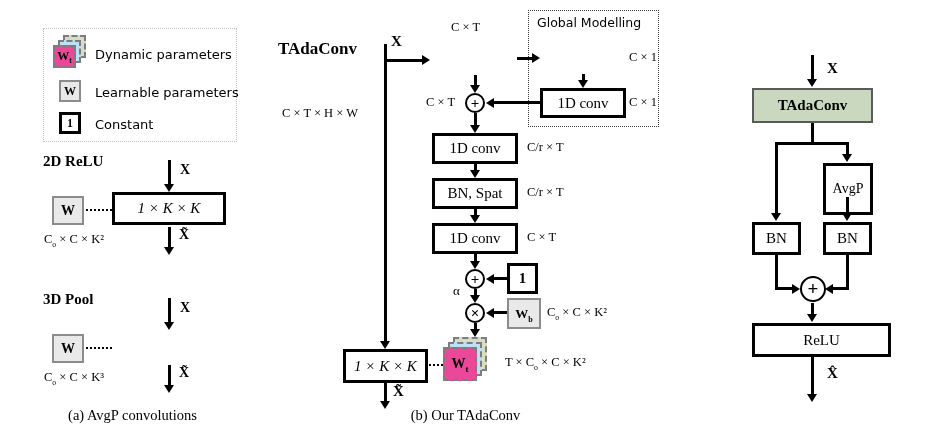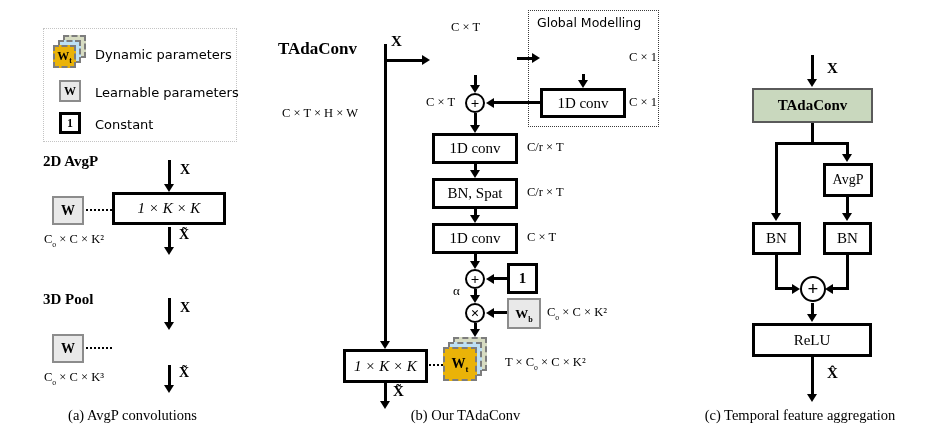--- a/index.html
+++ b/index.html
@@ -15,21 +15,21 @@
   
   .wbox { position:absolute; background:#e9e9e9; border:2px solid #8c8c8c; box-sizing:border-box;
           display:flex; align-items:center; justify-content:center;
           font-weight:bold; font-size:14px; }
   
   .cbox { position:absolute; background:#fff; border:3px solid #000; box-sizing:border-box;
           display:flex; align-items:center; justify-content:center; font-weight:bold; font-size:15px; }
   
   .dyn { position:absolute; border:2.2px dashed #7d7d7d; box-sizing:border-box;
          display:flex; align-items:center; justify-content:center; font-weight:bold; font-size:14px; }
-  .dyn.green { background:#eab308; }
+  .dyn.green { background:#ec4899; }
   .dyn.blue  { background:#bde0f4; }
   .dyn.olive { background:#d7dcc2; }
   
   .mlab { position:absolute; font-size:12.5px; white-space:nowrap; }
   .blab { position:absolute; font-weight:bold; white-space:nowrap; }
   .slab { position:absolute; font-family:"DejaVu Sans","Liberation Sans",sans-serif; font-size:12.5px; white-space:nowrap; }
   .cap  { position:absolute; font-size:14.5px; text-align:center; white-space:nowrap; }
   sub { font-size:0.62em; line-height:0; }
   
   .vl { position:absolute; width:2.5px; background:#000; }
@@ -67,21 +67,21 @@
         <span>W</span>
       </div>
     <div class="slab" style="left:51px;top:56px;font-size:13px">Learnable parameters</div>
 
     <div class="cbox" style="left:15px;top:83px;width:22px;height:22px;font-size:12px">
         <span>1</span>
       </div>
     <div class="slab" style="left:51px;top:88px;font-size:13px">Constant</div>
   </div>
 
-  <div class="blab" style="left:43px;top:153px;font-size:15px">2D AvgP</div>
+  <div class="blab" style="left:43px;top:153px;font-size:15px">2D ReLU</div>
   <div class="vl" style="left:168px;top:160px;height:26px"></div>
   <div class="ahd" style="left:164px;top:184px"></div>
   <div class="blab" style="left:180px;top:162px;font-size:14px">X</div>
   <div class="box kern" style="left:112px;top:192px;width:114px;height:33px">1 × K × K</div>
   <div class="wbox" style="left:52px;top:196px;width:32px;height:29px">
       <span>W</span>
     </div>
   <div class="dot" style="left:86px;top:209px;width:26px"></div>
   <div class="mlab" style="left:44px;top:232px"><span>C</span><sub>o</sub><span> × C × K²</span></div>
   <div class="vl" style="left:168px;top:227px;height:21px"></div>
@@ -188,39 +188,38 @@
 
   <div class="tadabox" style="left:752px;top:88px;width:121px;height:35px">TAdaConv</div>
 
   <div class="vl" style="left:811px;top:123px;height:21px"></div>
   <div class="hl" style="left:775px;top:142px;width:74px"></div>
   <div class="vl" style="left:775px;top:142px;height:73px"></div>
   <div class="ahd" style="left:771px;top:213px"></div>
   <div class="vl" style="left:846px;top:142px;height:14px"></div>
   <div class="ahd" style="left:842px;top:154px"></div>
 
-  <div class="box" style="left:823px;top:163px;width:50px;height:34px;font-size:14px">AvgP</div>
+  <div class="box" style="left:823px;top:163px;width:50px;height:52px;font-size:14px">AvgP</div>
   <div class="vl" style="left:846px;top:197px;height:18px"></div>
   <div class="ahd" style="left:842px;top:213px"></div>
 
   <div class="box" style="left:752px;top:222px;width:49px;height:33px">BN</div>
   <div class="box" style="left:823px;top:222px;width:49px;height:33px">BN</div>
 
   <div class="vl" style="left:775px;top:255px;height:34px"></div>
   <div class="hl" style="left:775px;top:287px;width:19px"></div>
   <div class="ahr" style="left:792px;top:284px"></div>
   <div class="vl" style="left:846px;top:255px;height:34px"></div>
   <div class="hl" style="left:831px;top:287px;width:18px"></div>
   <div class="ahl" style="left:825px;top:284px"></div>
 
   <div class="op big" style="left:800px;top:276px">+</div>
 
   <div class="vl" style="left:811px;top:303px;height:13px"></div>
   <div class="ahd" style="left:807px;top:314px"></div>
-  <div class="box" style="left:752px;top:323px;width:120px;height:34px">ReLU</div>
+  <div class="box" style="left:752px;top:323px;width:139px;height:34px">ReLU</div>
 
   <div class="vl" style="left:811px;top:357px;height:38px"></div>
   <div class="ahd" style="left:807px;top:394px"></div>
   <div class="blab" style="left:827px;top:365px;font-size:15px">X̂</div>
 
-  <div class="cap" style="left:655px;top:407px;width:290px">(c) Temporal feature aggregation</div>
 
 </div>
 
 </body></html>

